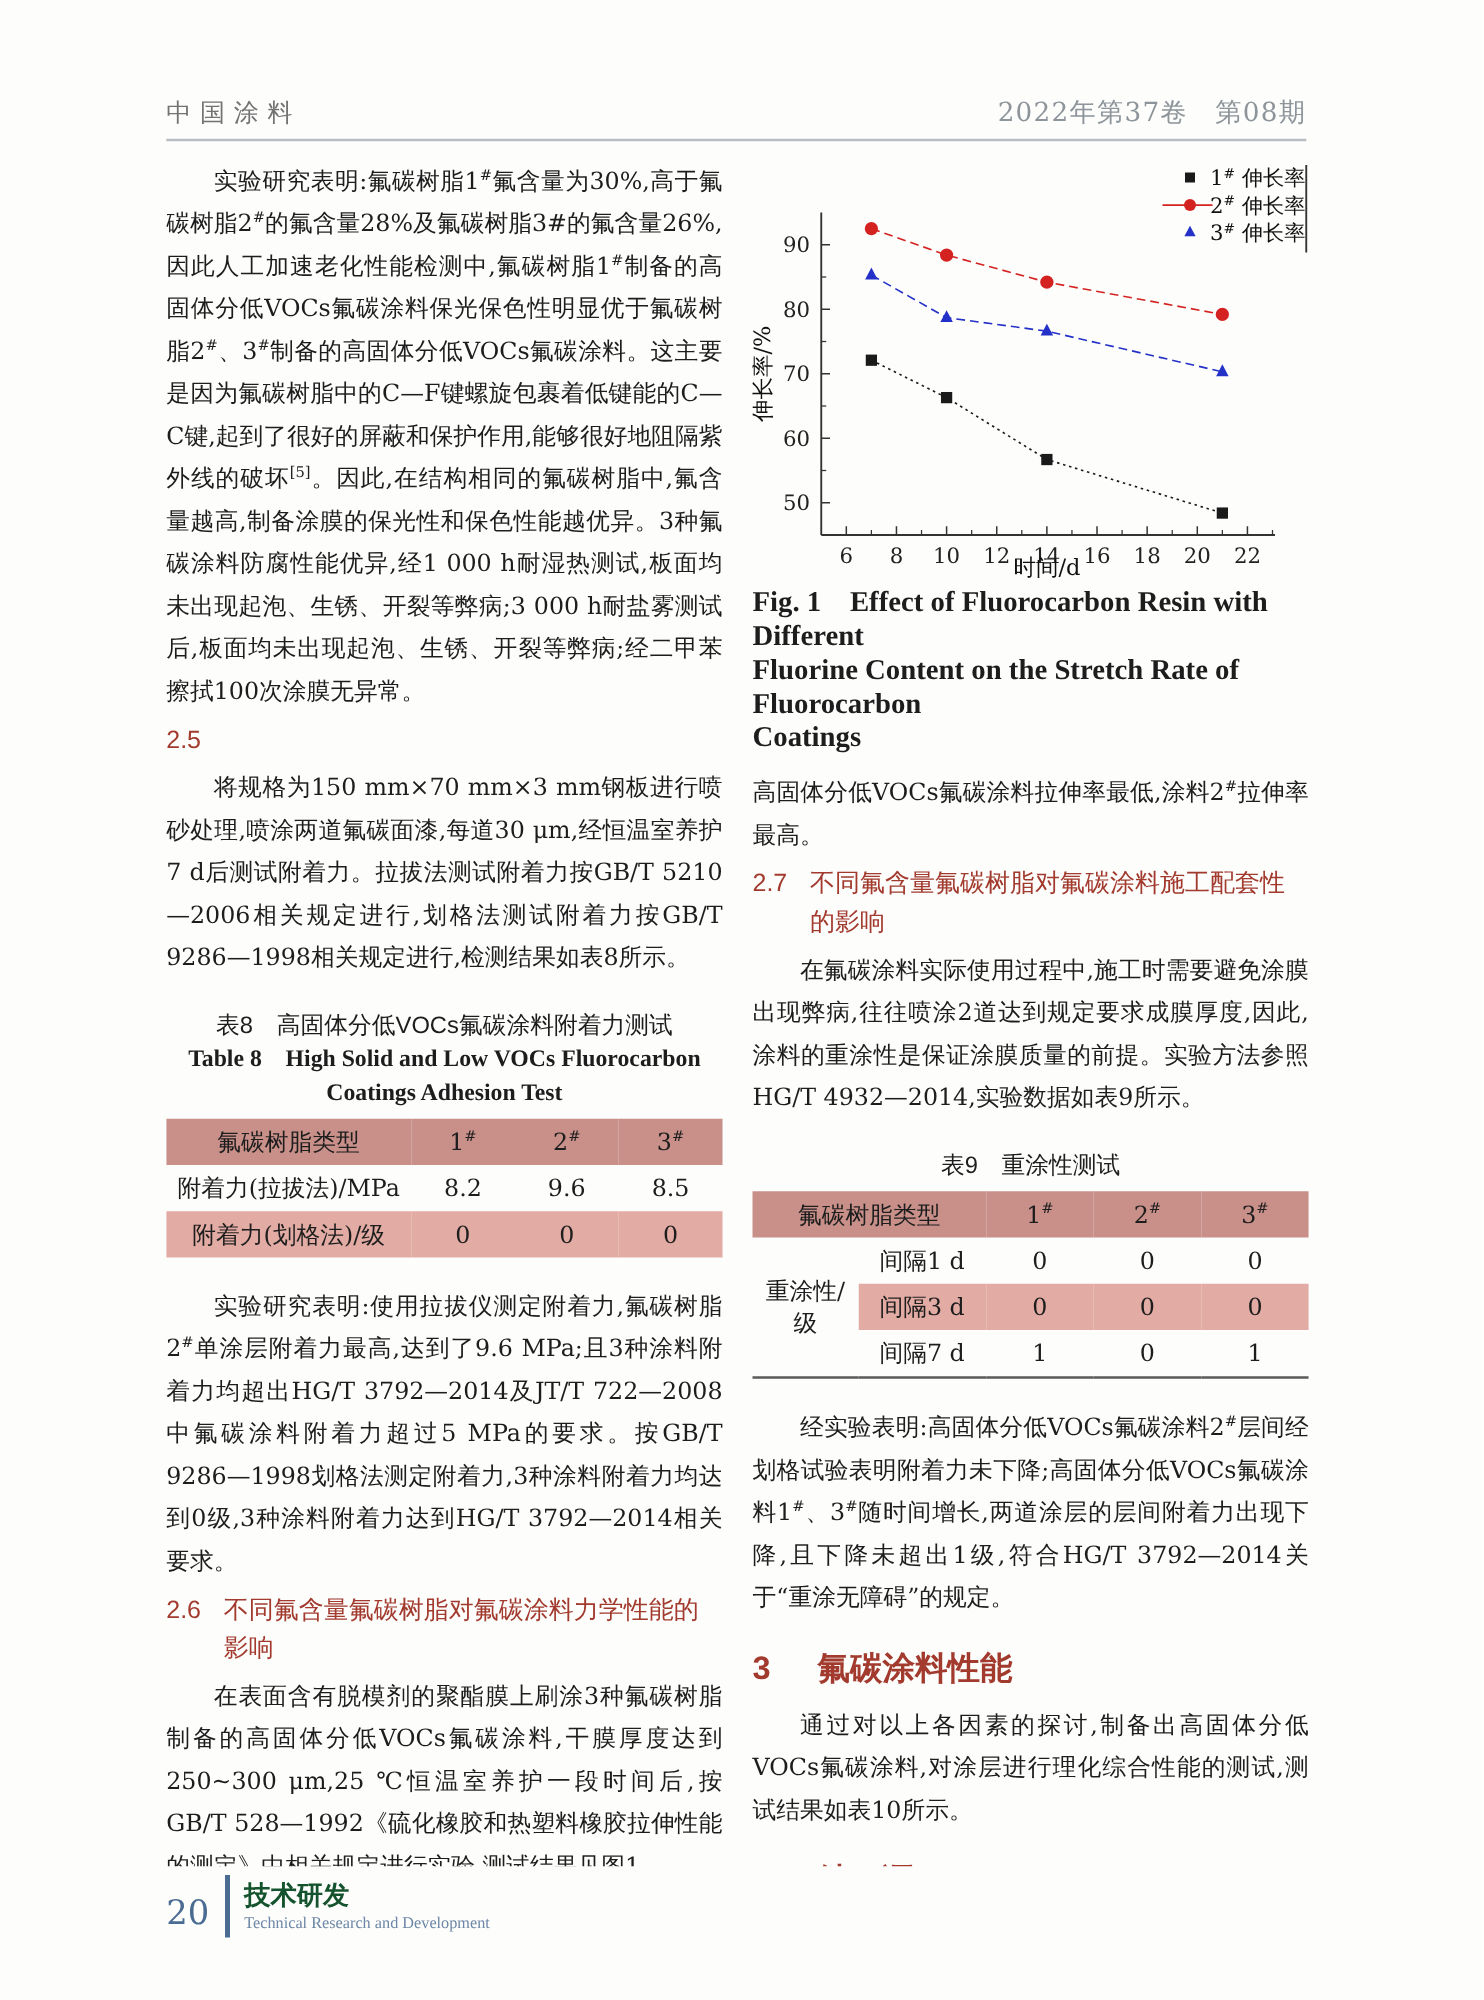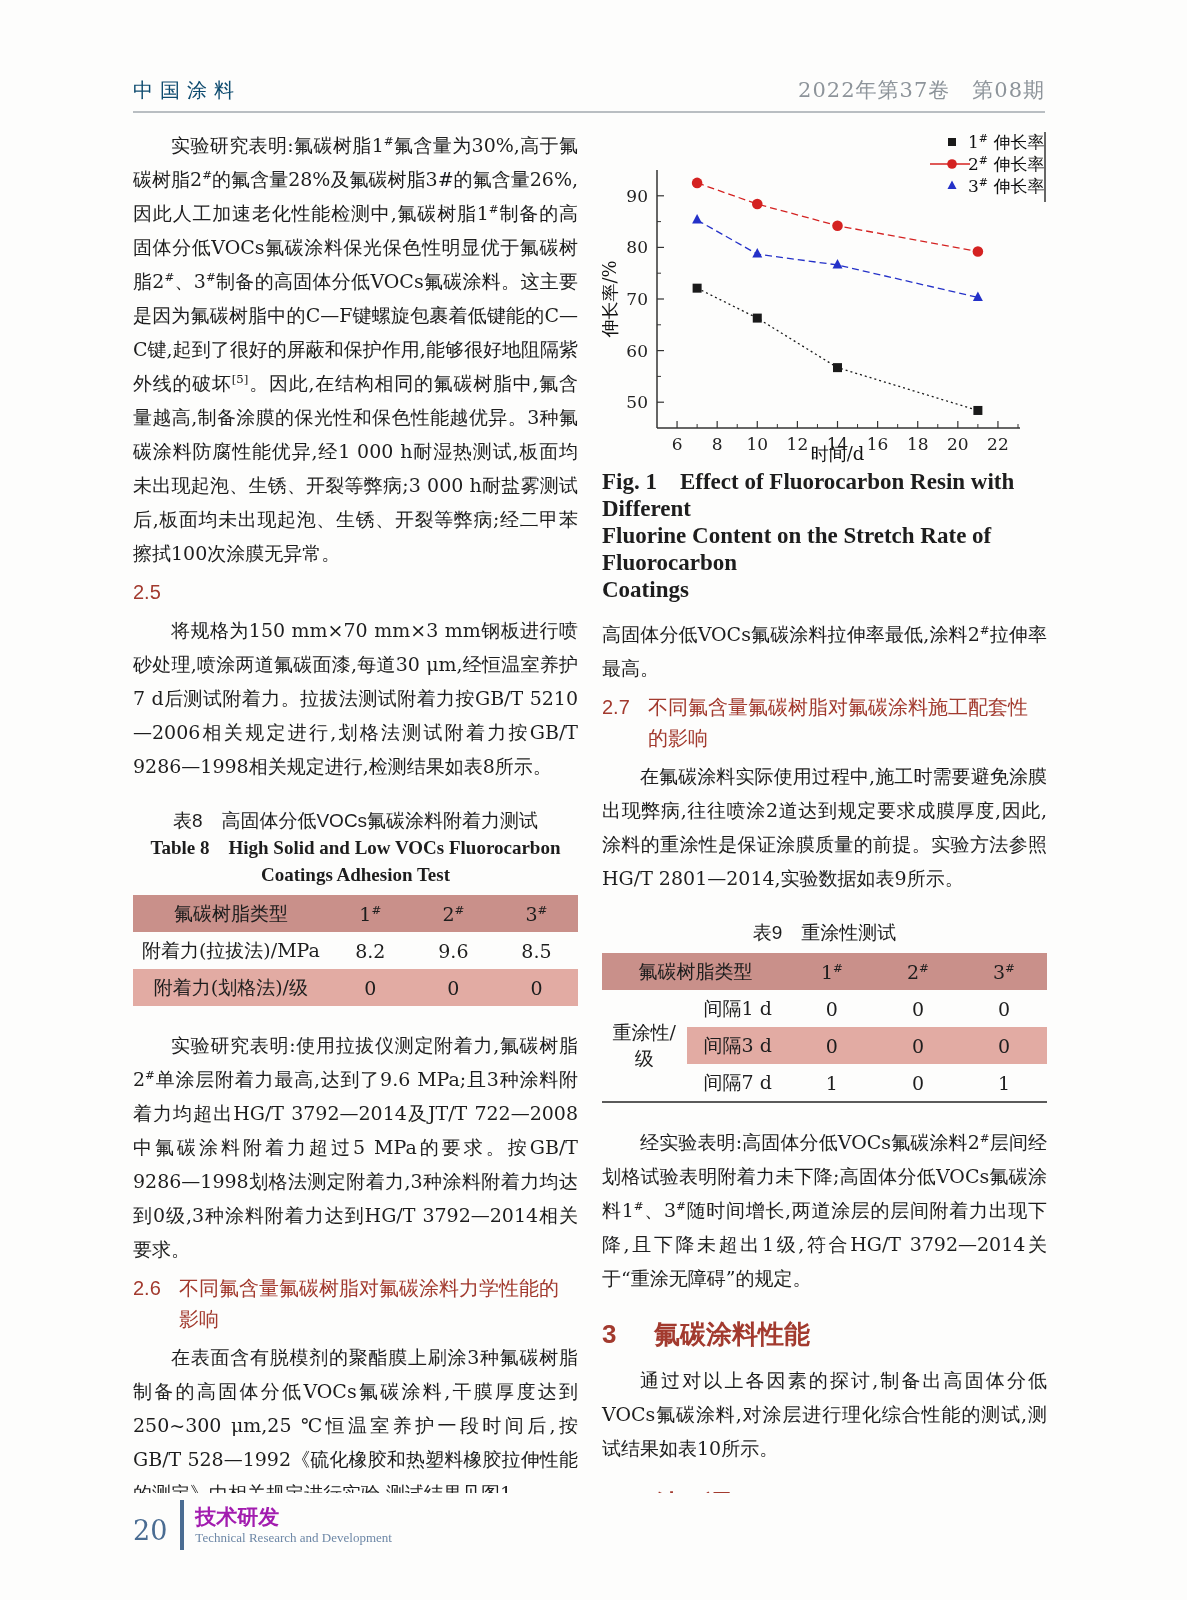--- a/index.html
+++ b/index.html
@@ -4,21 +4,21 @@
 <style>
   html,body{margin:0;padding:0;background:#ffffff;}
   .page{position:relative;width:1187px;height:1600px;background:#fdfdfc;
         font-family:"DejaVu Serif",serif;color:#1d1d1d;overflow:hidden;}
 
   
   .page-header{position:absolute;top:76px;left:133px;right:142px;
       display:flex;justify-content:space-between;align-items:flex-end;
       border-bottom:2px solid #b9bec2;padding-bottom:7px;}
   .journal-name{font-family:"Liberation Sans",sans-serif;font-size:20px;
-      color:#0c4a6e;letter-spacing:7px;}
+      color:#737373;letter-spacing:7px;}
   .issue-info{font-size:21px;color:#8d949a;letter-spacing:1px;}
 
   
   .columns{position:absolute;top:128px;left:133px;width:914px;height:1365px;
       display:flex;gap:24px;overflow:hidden;}
   .col{width:445px;flex:none;}
 
   p.body{font-size:19px;line-height:34px;text-align:justify;margin:0;
       text-justify:inter-ideograph;}
   p.indent{text-indent:2em;}
@@ -52,21 +52,21 @@
   .fig-caption-cn{text-align:center;font-family:"Liberation Sans",sans-serif;
       font-weight:bold;font-size:19px;line-height:27px;margin-top:4px;}
   .fig-caption-en{text-align:left;font-family:"Liberation Serif",serif;
       font-weight:bold;font-size:23px;line-height:27px;}
 
   
   .page-footer{position:absolute;left:133px;top:1500px;display:flex;align-items:center;}
   .page-num{font-size:27px;color:#4a6c92;margin-right:13px;margin-top:10px;}
   .footer-bar{width:4px;height:50px;background:#4a6c92;margin-right:11px;}
   .footer-cn{font-family:"Liberation Sans",sans-serif;font-weight:bold;
-      font-size:21px;color:#a21caf;line-height:26px;}
+      font-size:21px;color:#14532d;line-height:26px;}
   .footer-en{font-family:"Liberation Serif",serif;font-size:13px;color:#6d87a6;}
 </style>
 </head>
 <body>
 
 <div class="page">
 
   <div class="page-header">
     <span class="journal-name">中国涂料</span>
     <span class="issue-info">2022年第37卷　第08期</span>
@@ -201,21 +201,21 @@
         <div class="fig-caption-en">Coatings</div>
       </div>
 
       <p class="body">高固体分低VOCs氟碳涂料拉伸率最低,涂料2<sup>#</sup>拉伸率最高。</p>
 
       <div class="sec-heading">
         <span class="sec-num">2.7</span>
         <span class="sec-title">不同氟含量氟碳树脂对氟碳涂料施工配套性的影响</span>
       </div>
 
-      <p class="body indent">在氟碳涂料实际使用过程中,施工时需要避免涂膜出现弊病,往往喷涂2道达到规定要求成膜厚度,因此,涂料的重涂性是保证涂膜质量的前提。实验方法参照HG/T 2801—2014,实验数据如表9所示。</p>
+      <p class="body indent">在氟碳涂料实际使用过程中,施工时需要避免涂膜出现弊病,往往喷涂2道达到规定要求成膜厚度,因此,涂料的重涂性是保证涂膜质量的前提。实验方法参照HG/T 4932—2014,实验数据如表9所示。</p>
 
       <div class="tbl-block">
         <div class="tbl-title-cn">表9　重涂性测试</div>
         <table class="data t9">
           <tbody>
               <tr class="band-dark">
             <td colspan="2" class="lbl" style="width:42%">氟碳树脂类型</td>
             <td>1<sup>#</sup></td>
             <td>2<sup>#</sup></td>
             <td>3<sup>#</sup></td>

